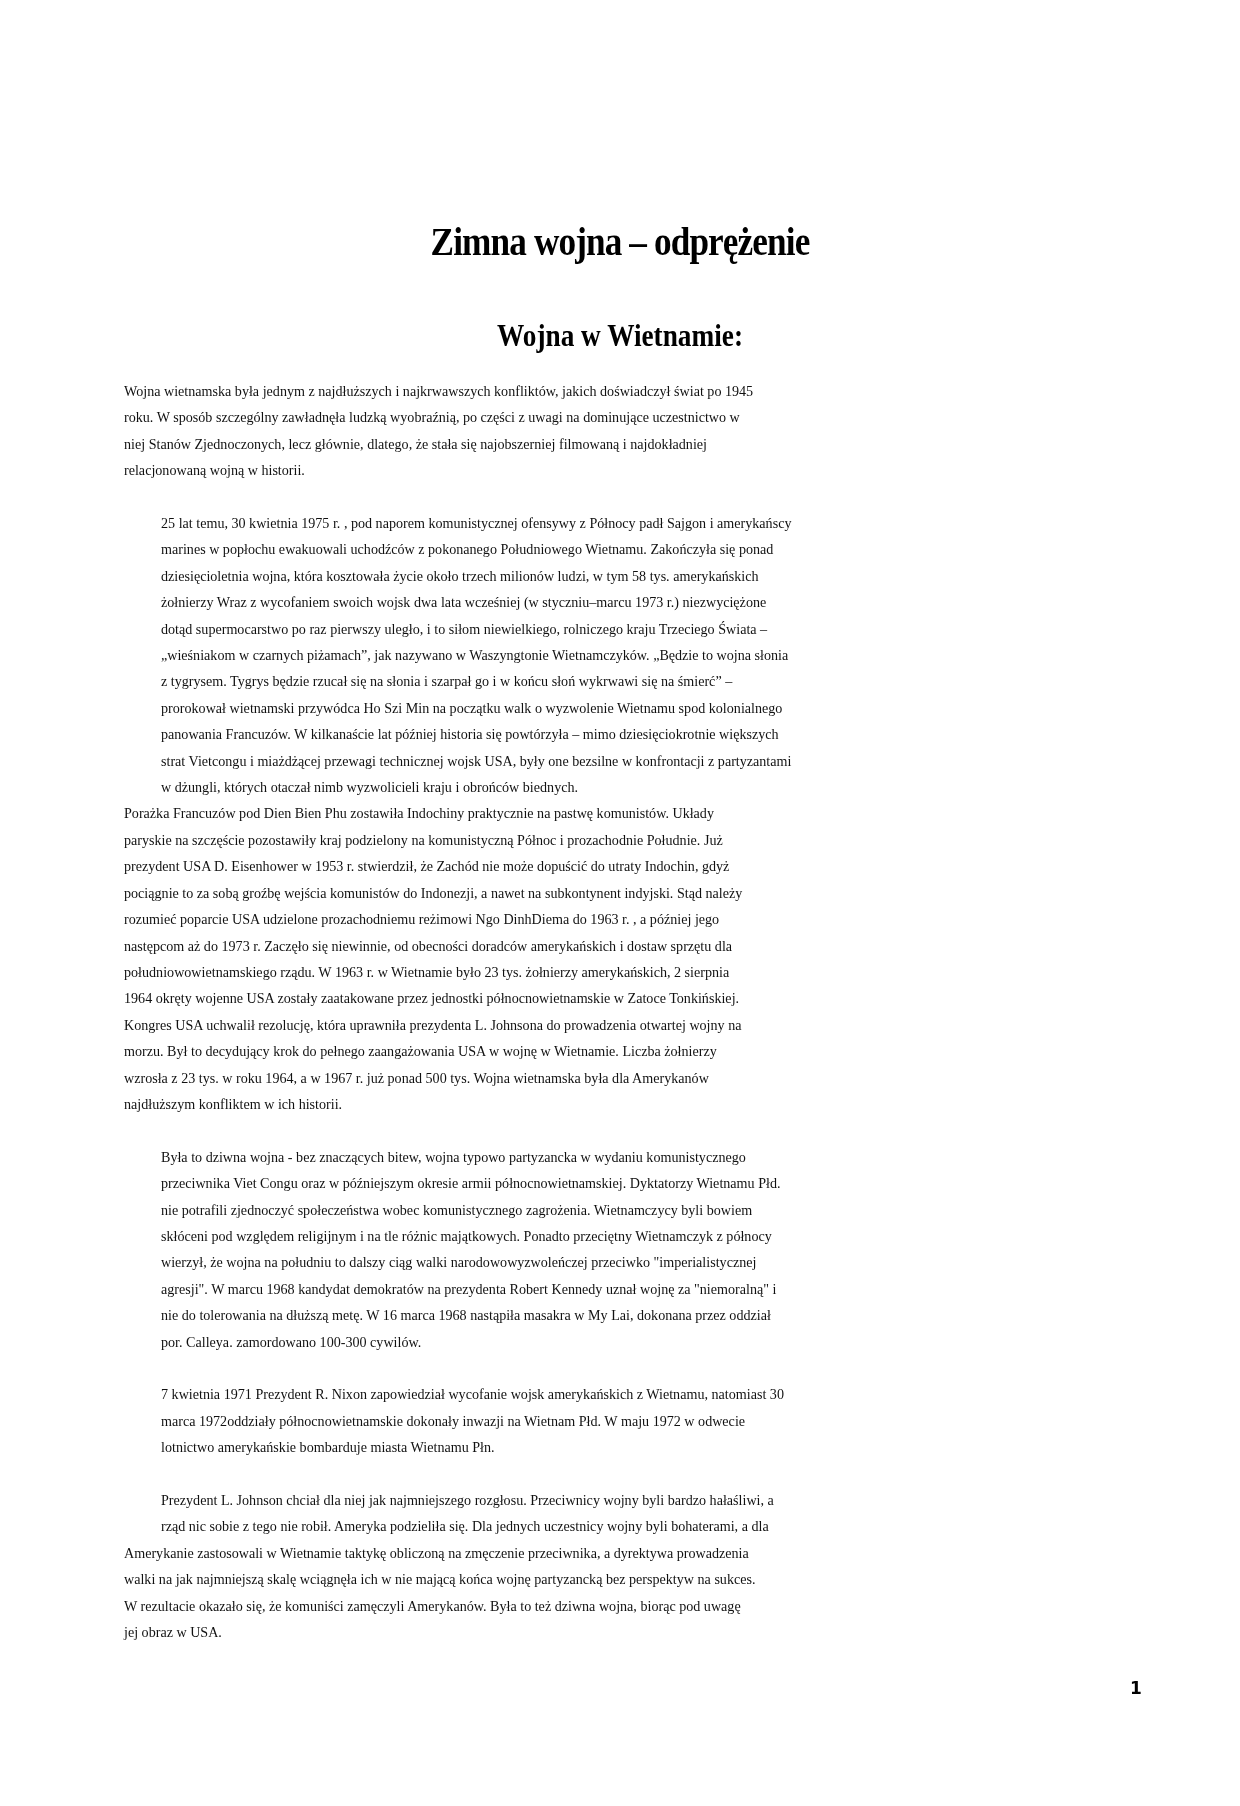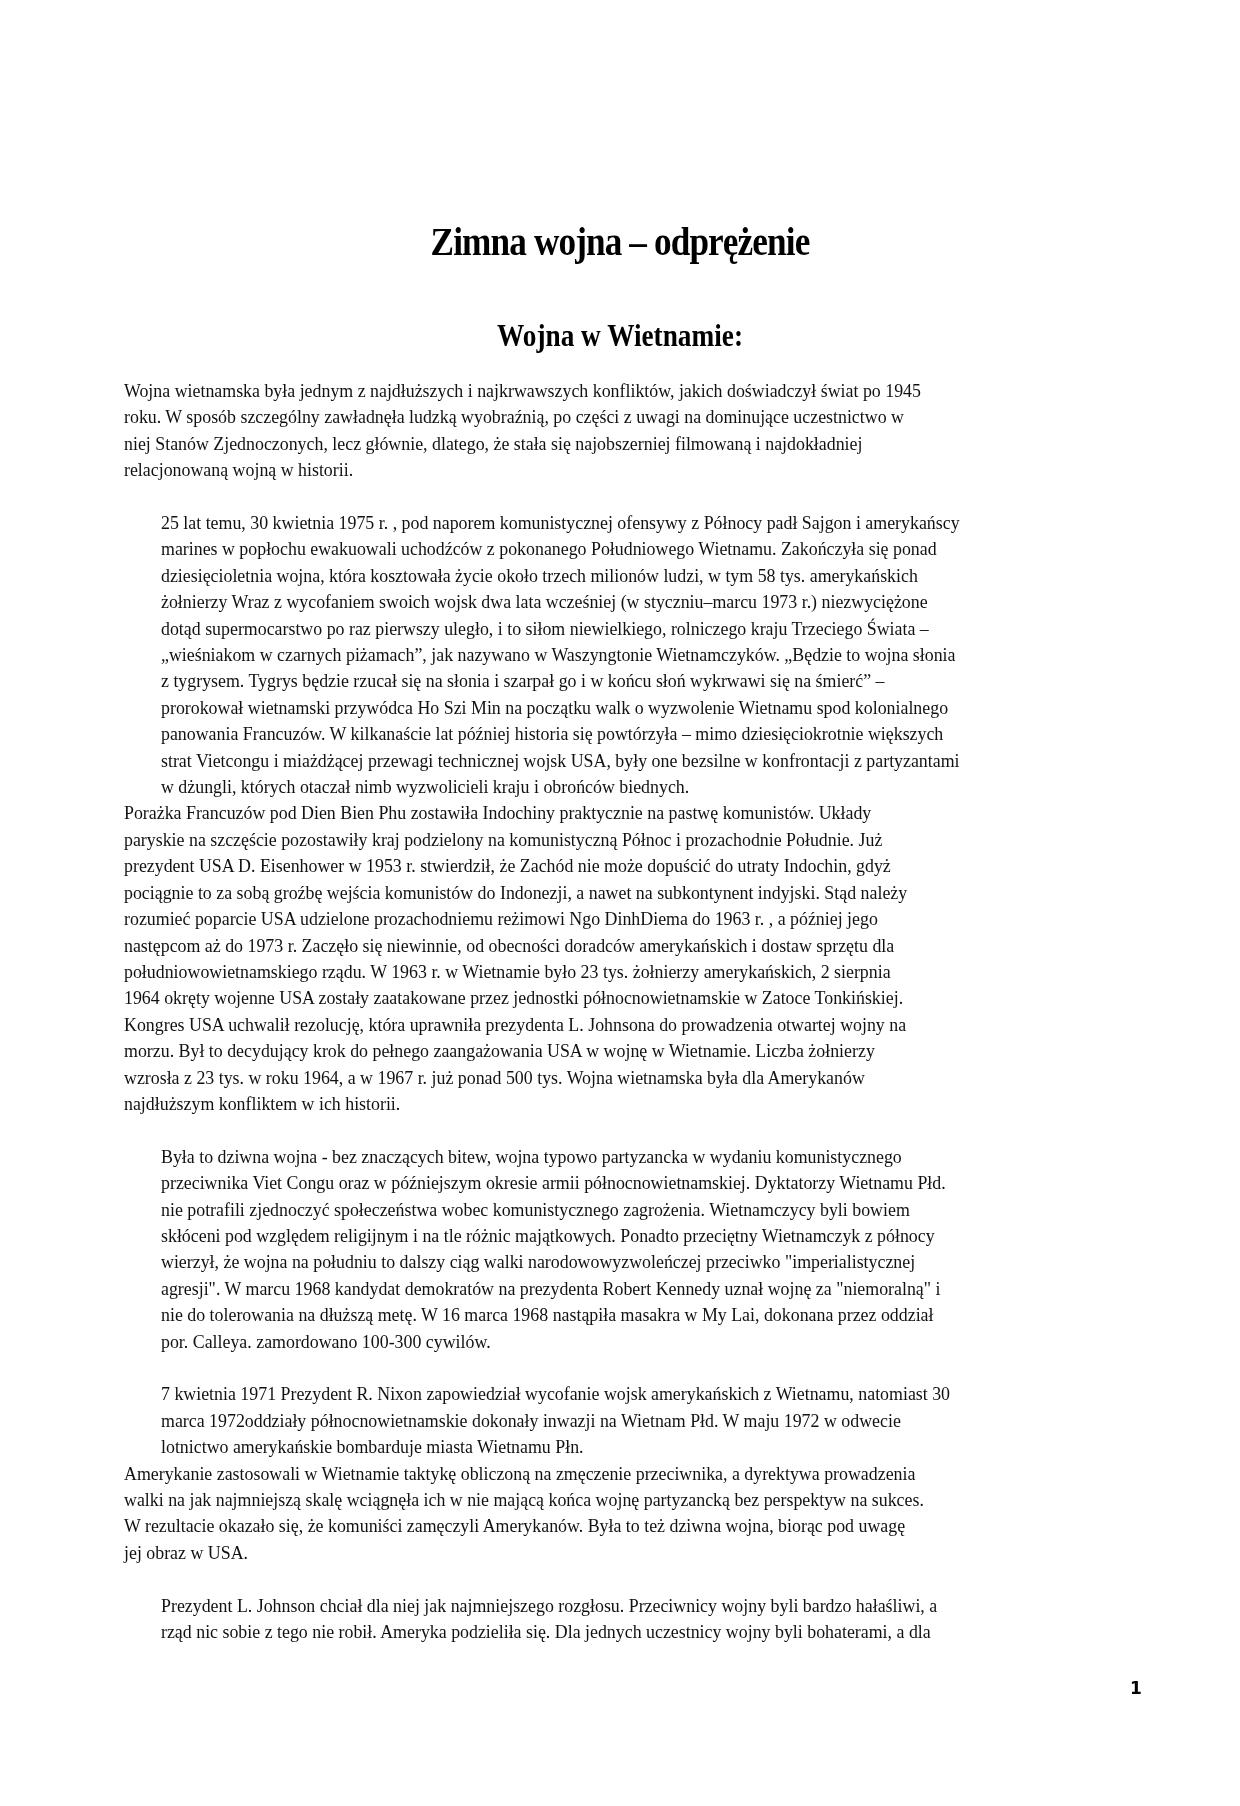--- a/index.html
+++ b/index.html
@@ -47,21 +47,21 @@
       transform: scaleX(0.88);
       color: #000;
       margin: 0;
     }
     .body {
       position: absolute;
       left: 124px;
       top: 378px;
       width: 1040px;
       font-family: "Liberation Serif", serif;
-      font-size: 19px;
+      font-size: 15px;
       line-height: 26.4px;
       color: #111;
     }
     .para { margin: 0; }
     .para.gap { margin-top: 26.4px; margin-left: 37px; }
     .line {
       display: block;
       white-space: nowrap;
       transform-origin: left center;
       transform: scaleX(0.94);
@@ -125,26 +125,26 @@
         <span class="line">wierzył, że wojna na południu to dalszy ciąg walki narodowowyzwoleńczej przeciwko "imperialistycznej</span>
         <span class="line">agresji". W marcu 1968 kandydat demokratów na prezydenta Robert Kennedy uznał wojnę za "niemoralną" i</span>
         <span class="line">nie do tolerowania na dłuższą metę. W 16 marca 1968 nastąpiła masakra w My Lai, dokonana przez oddział</span>
         <span class="line">por. Calleya. zamordowano 100-300 cywilów.</span>
       </p>
       <p class="para gap">
         <span class="line">7 kwietnia 1971 Prezydent R. Nixon zapowiedział wycofanie wojsk amerykańskich z Wietnamu, natomiast 30</span>
         <span class="line">marca 1972oddziały północnowietnamskie dokonały inwazji na Wietnam Płd. W maju 1972 w odwecie</span>
         <span class="line">lotnictwo amerykańskie bombarduje miasta Wietnamu Płn.</span>
       </p>
+      <p class="para gap">
+        <span class="line">Prezydent L. Johnson chciał dla niej jak najmniejszego rozgłosu. Przeciwnicy wojny byli bardzo hałaśliwi, a</span>
+        <span class="line">rząd nic sobie z tego nie robił. Ameryka podzieliła się. Dla jednych uczestnicy wojny byli bohaterami, a dla</span>
+      </p>
       <p class="para">
         <span class="line">Amerykanie zastosowali w Wietnamie taktykę obliczoną na zmęczenie przeciwnika, a dyrektywa prowadzenia</span>
         <span class="line">walki na jak najmniejszą skalę wciągnęła ich w nie mającą końca wojnę partyzancką bez perspektyw na sukces.</span>
         <span class="line">W rezultacie okazało się, że komuniści zamęczyli Amerykanów. Była to też dziwna wojna, biorąc pod uwagę</span>
         <span class="line">jej obraz w USA.</span>
-      </p>
-      <p class="para gap">
-        <span class="line">Prezydent L. Johnson chciał dla niej jak najmniejszego rozgłosu. Przeciwnicy wojny byli bardzo hałaśliwi, a</span>
-        <span class="line">rząd nic sobie z tego nie robił. Ameryka podzieliła się. Dla jednych uczestnicy wojny byli bohaterami, a dla</span>
       </p>
     </div>
 
   <div class="page-number">1</div>
 </div>
 
 </body></html>

